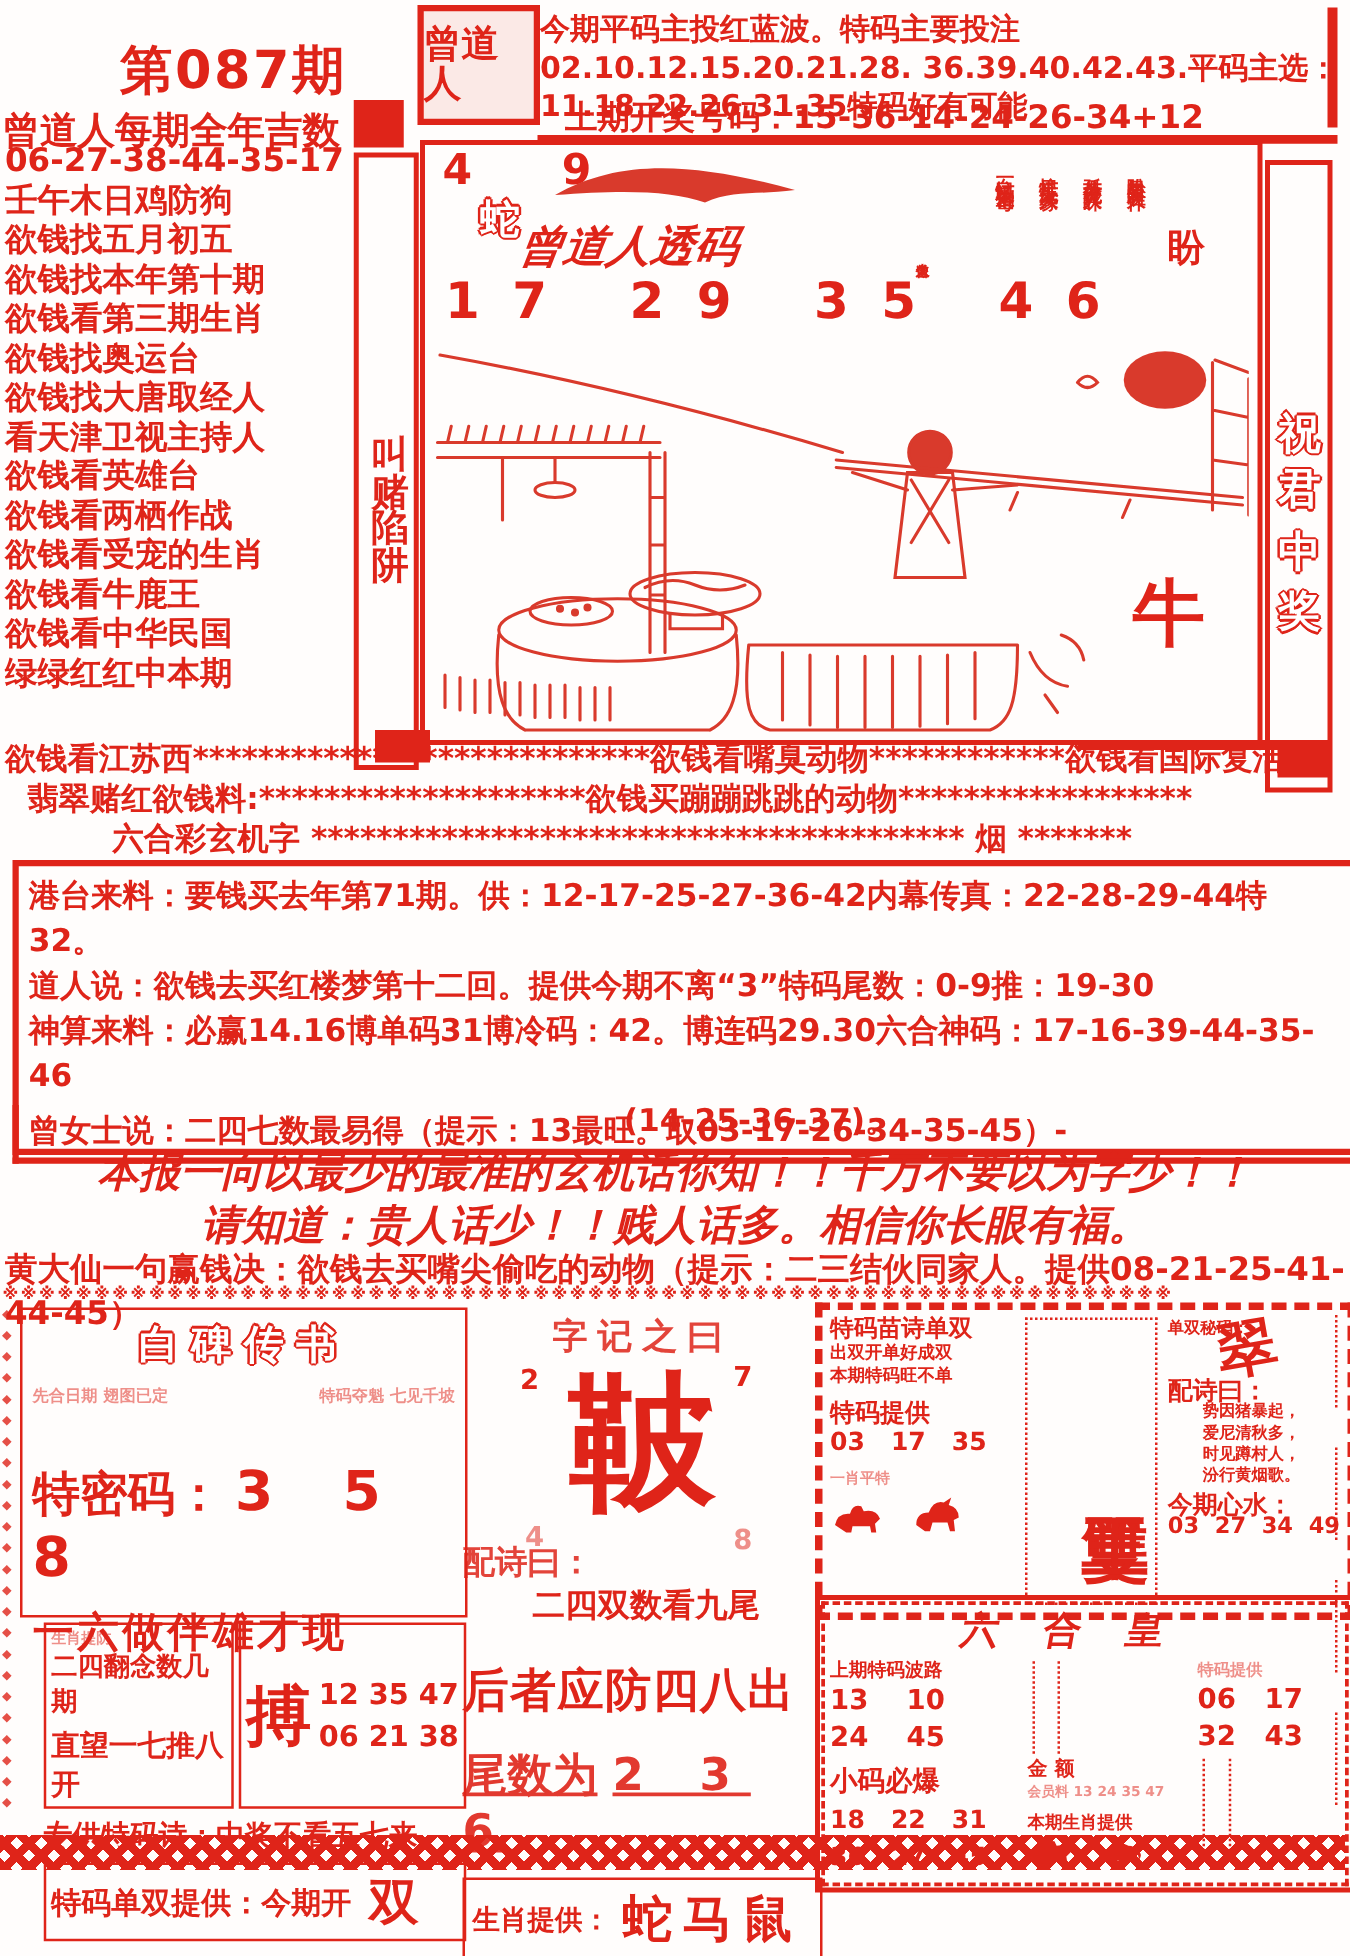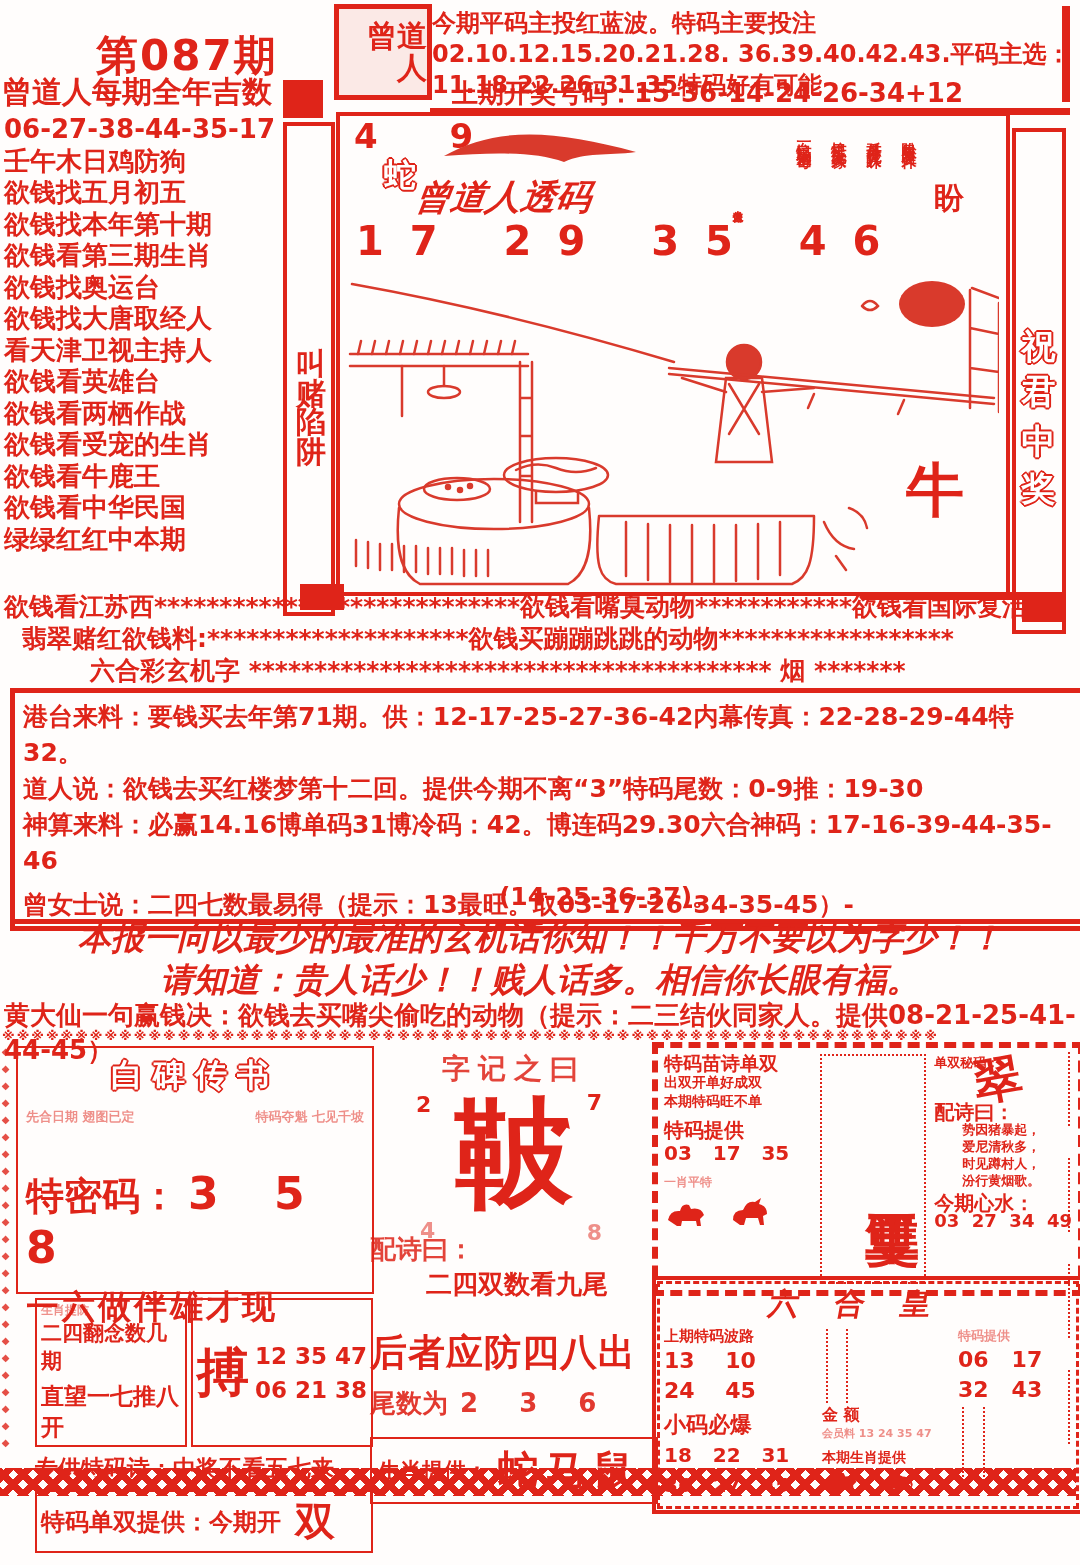--- a/index.html
+++ b/index.html
@@ -7,23 +7,23 @@
         font-family:"DejaVu Sans",sans-serif;color:#df2419;font-weight:bold;overflow:hidden;}
   .abs{position:absolute;}
   .pre{white-space:pre;}
   .faint{opacity:.5;}
   .ital{font-style:italic;}
   .outline{color:#fff;text-shadow:-2px 0 #df2419,2px 0 #df2419,0 -2px #df2419,0 2px #df2419,
            -1px -1px #df2419,1px 1px #df2419,1px -1px #df2419,-1px 1px #df2419;}
   .vert{writing-mode:vertical-rl;text-orientation:upright;}
   
   .issue{left:96px;top:28px;font-size:42px;letter-spacing:2px;}
-  .subtitle{left:2px;top:72px;font-size:30px;}
+  .subtitle{left:2px;top:84px;font-size:30px;}
   .seal{left:334px;top:4px;width:88px;height:86px;border:5px solid #df2419;
-        display:flex;align-items:center;justify-content:center;text-align:right;
+        display:flex;align-items:center;justify-content:center;text-align:left;
         font-size:30px;line-height:32px;background:#fbe9e6;}
   .hline1{left:432px;top:8px;width:645px;font-size:24px;line-height:31px;}
   .lastdraw{left:452px;top:76px;font-size:26px;}
   .toprule{left:430px;top:108px;width:640px;height:7px;background:#df2419;}
   .cornerbar{left:1062px;top:6px;width:8px;height:96px;background:#df2419;}
   
   .leftlist{left:4px;top:114px;width:286px;font-size:26px;line-height:31.5px;}
   .starrow{left:4px;width:1072px;font-size:25px;}
   
   .lsq{left:283px;top:80px;width:40px;height:38px;background:#df2419;}
@@ -72,21 +72,21 @@
   .plb-poem{font-size:23px;margin-top:6px;}
   .plb-dx{border:2px solid #df2419;margin-top:6px;padding:2px 4px;font-size:24px;display:flex;align-items:center;gap:14px;}
   .plb-dxval{font-size:40px;}
   .pm{left:360px;top:1046px;width:288px;height:424px;padding:4px 10px;}
   .pm-title{text-align:center;font-size:28px;letter-spacing:8px;opacity:.85;}
   .pm-big{text-align:center;font-size:118px;line-height:130px;}
   .pm-corner{position:absolute;font-size:22px;}
   .pm-peishi{font-size:26px;margin-top:14px;opacity:.85;}
   .pm-peishitext{font-size:26px;margin-left:56px;}
   .pm-warn{font-size:37px;margin-top:26px;letter-spacing:1px;}
-  .pm-tail{font-size:26px;margin-top:8px;opacity:.9;}
+  .pm-tail{font-size:36px;margin-top:18px;opacity:.9;text-decoration:underline;}
   .pm-tailval{letter-spacing:16px;margin-left:12px;}
   .pm-sx{border:2px solid #df2419;margin-top:16px;padding:4px 6px;font-size:22px;display:flex;align-items:center;gap:10px;}
   .pm-sxval{font-size:40px;letter-spacing:8px;}
   .prt{left:652px;top:1042px;width:408px;height:230px;border:6px dashed #df2419;padding:6px;display:flex;gap:8px;}
   .prt-left{width:150px;font-size:14px;line-height:19px;}
   .prt-h{font-size:19px;}
   .prt-tm{font-size:20px;margin-top:10px;}
   .prt-center{width:104px;border:2px dotted #df2419;text-align:center;font-size:54px;line-height:64px;padding-top:6px;}
   .prt-right{flex:1;font-size:13px;line-height:17px;}
   .prt-big{font-size:48px;transform:rotate(-10deg);display:inline-block;margin-left:40px;}

